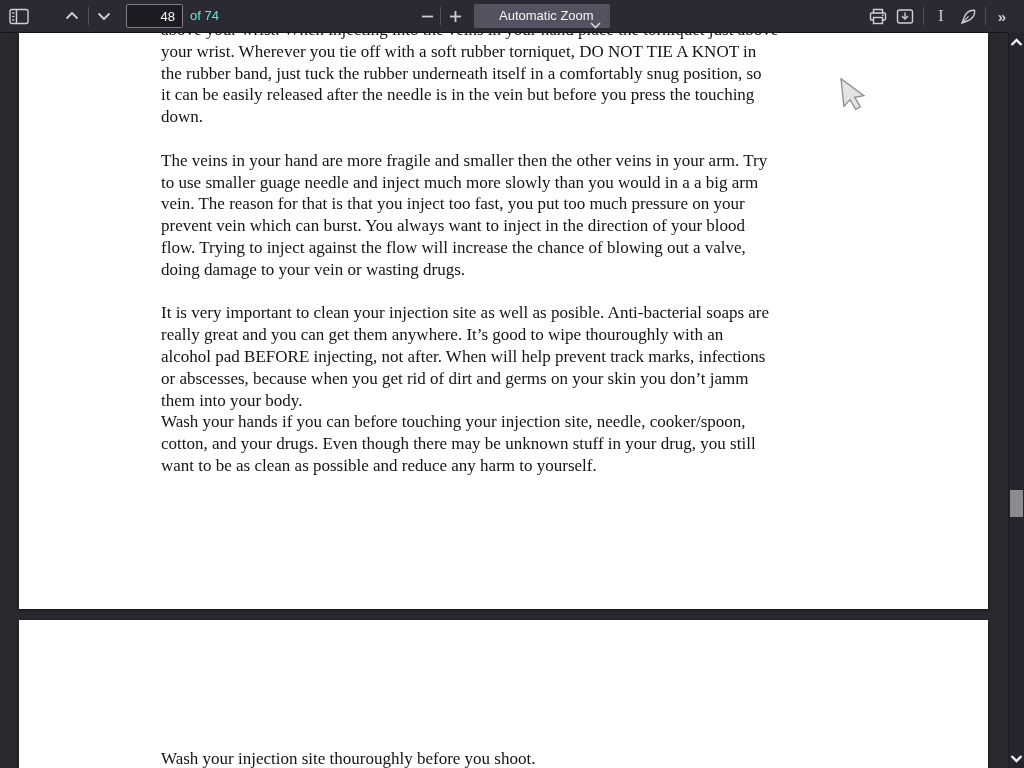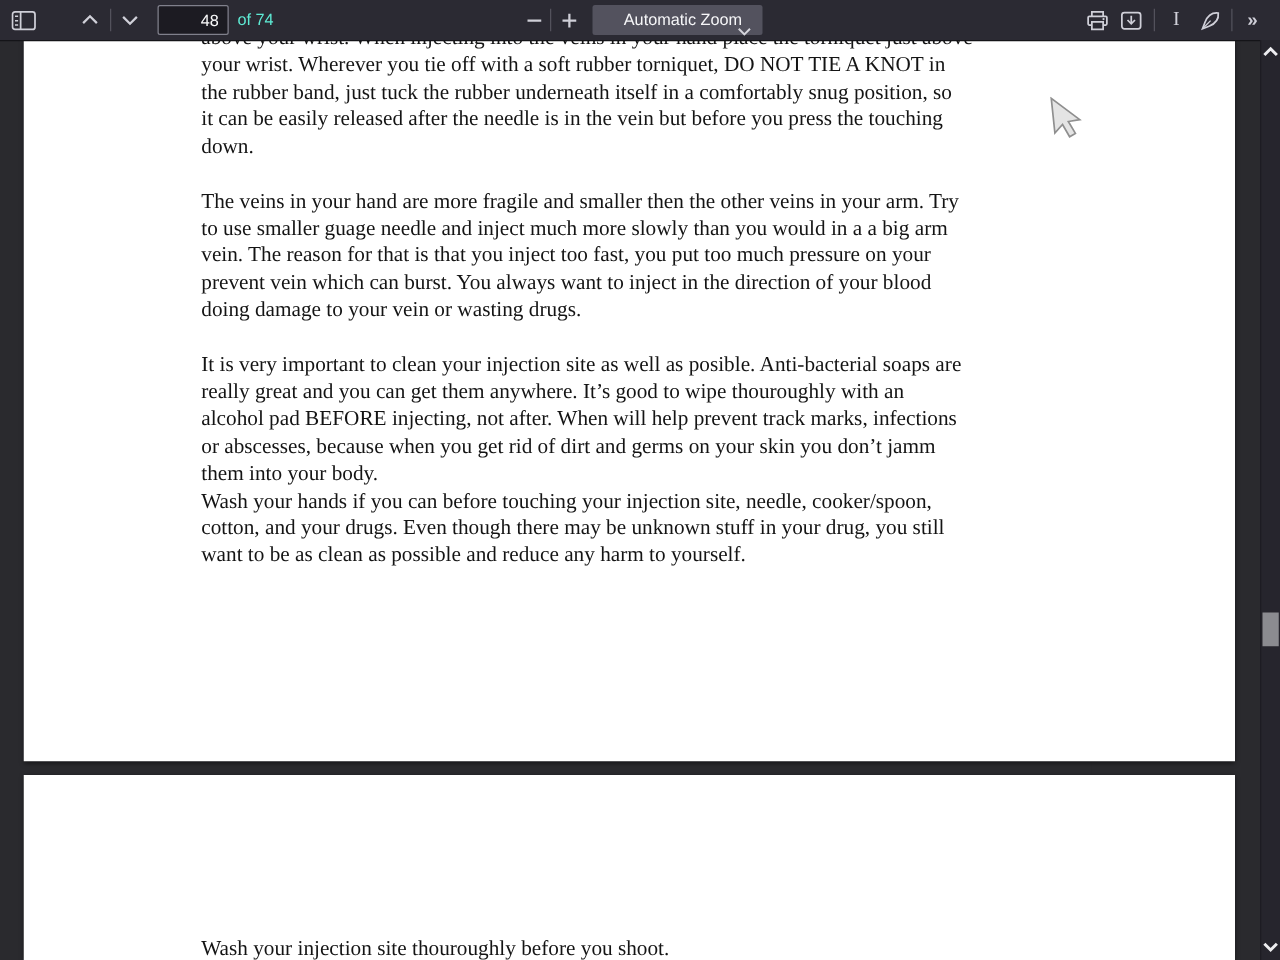--- a/index.html
+++ b/index.html
@@ -174,20 +174,21 @@
         <div class="doc-line">above your wrist. When injecting into the veins in your hand place the torniquet just above</div>
         <div class="doc-line">your wrist. Wherever you tie off with a soft rubber torniquet, DO NOT TIE A KNOT in</div>
         <div class="doc-line">the rubber band, just tuck the rubber underneath itself in a comfortably snug position, so</div>
         <div class="doc-line">it can be easily released after the needle is in the vein but before you press the touching</div>
         <div class="doc-line">down.</div>
         <div class="doc-line">&nbsp;</div>
         <div class="doc-line">The veins in your hand are more fragile and smaller then the other veins in your arm. Try</div>
         <div class="doc-line">to use smaller guage needle and inject much more slowly than you would in a a big arm</div>
         <div class="doc-line">vein. The reason for that is that you inject too fast, you put too much pressure on your</div>
         <div class="doc-line">prevent vein which can burst. You always want to inject in the direction of your blood</div>
+        <div class="doc-line">flow. Trying to inject against the flow will increase the chance of blowing out a valve,</div>
         <div class="doc-line">doing damage to your vein or wasting drugs.</div>
         <div class="doc-line">&nbsp;</div>
         <div class="doc-line">It is very important to clean your injection site as well as posible. Anti-bacterial soaps are</div>
         <div class="doc-line">really great and you can get them anywhere. It’s good to wipe thouroughly with an</div>
         <div class="doc-line">alcohol pad BEFORE injecting, not after. When will help prevent track marks, infections</div>
         <div class="doc-line">or abscesses, because when you get rid of dirt and germs on your skin you don’t jamm</div>
         <div class="doc-line">them into your body.</div>
         <div class="doc-line">Wash your hands if you can before touching your injection site, needle, cooker/spoon,</div>
         <div class="doc-line">cotton, and your drugs. Even though there may be unknown stuff in your drug, you still</div>
         <div class="doc-line">want to be as clean as possible and reduce any harm to yourself.</div>

